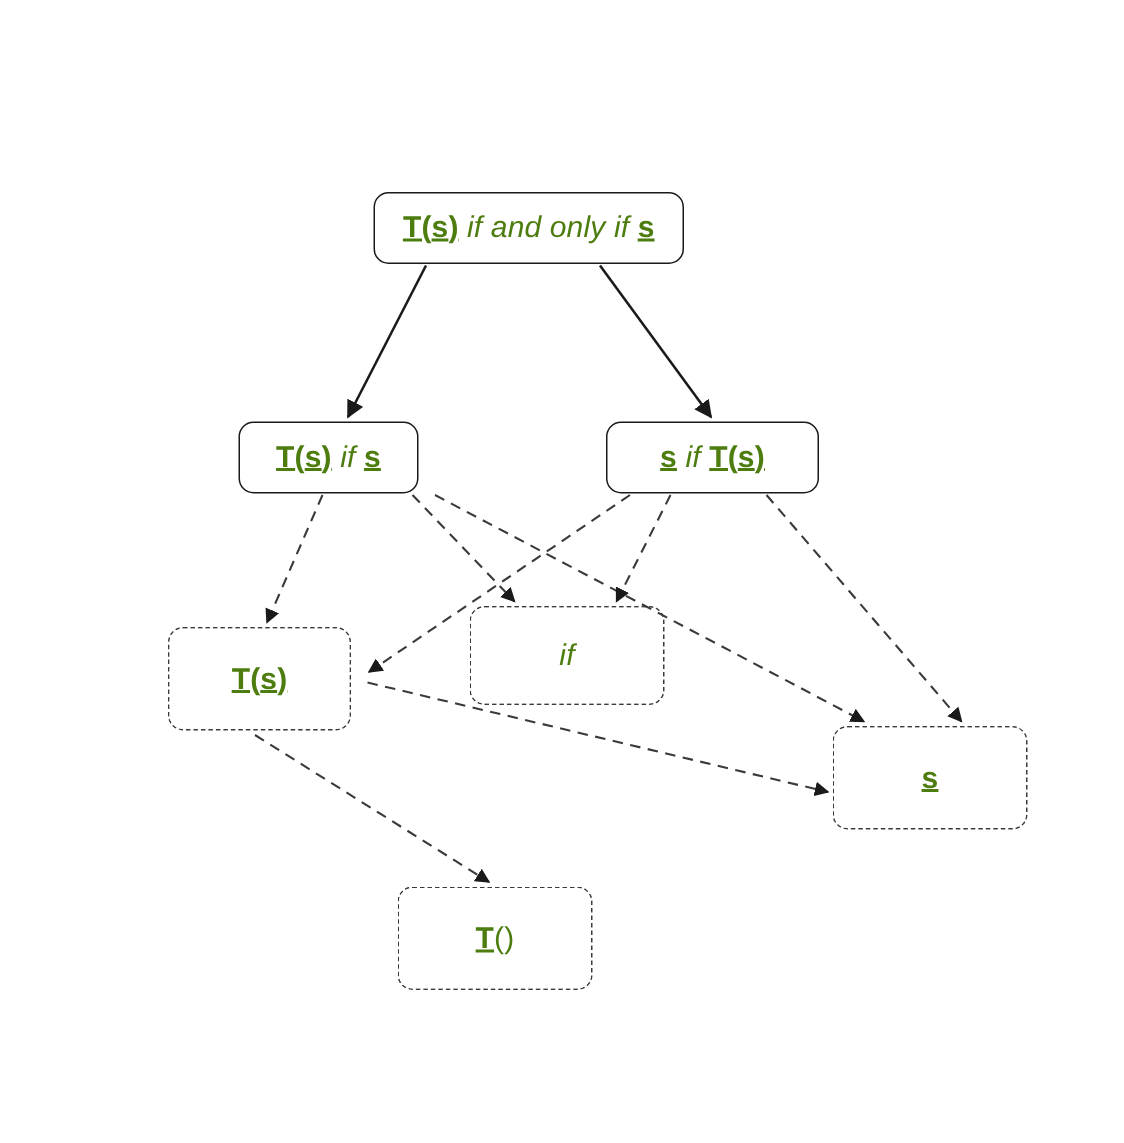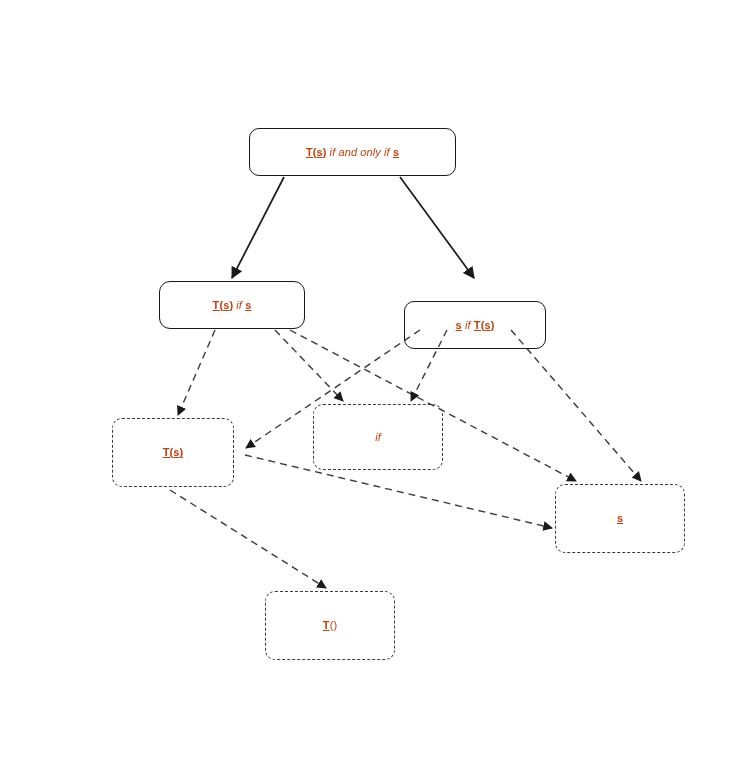--- a/index.html
+++ b/index.html
@@ -40,22 +40,22 @@
     background: transparent;
     text-align: center;
   }
   .node.solid {
     border: 1.6px solid #1a1a1a;
   }
   .node.dashed {
     border: 1.7px dashed #3a3a3a;
   }
   .node-label {
-    font-size: 11px;
-    color: #c2410c;
+    font-size: 20px;
+    color: #4d7c0f;
     line-height: 1.1;
     white-space: nowrap;
     letter-spacing: 0.1px;
   }
   .node-label .sym {
     font-weight: bold;
     text-decoration: underline;
     font-style: normal;
   }
   .node-label .kw {
@@ -92,24 +92,24 @@
         <line x1="511" y1="330" x2="641" y2="481" stroke="#3a3a3a" stroke-width="1.4" fill="none" stroke-dasharray="7,5" marker-end="url(#arrow-dashed)"></line>
         <line x1="245" y1="455" x2="552" y2="528" stroke="#3a3a3a" stroke-width="1.4" fill="none" stroke-dasharray="7,5" marker-end="url(#arrow-dashed)"></line>
         <line x1="170" y1="490" x2="326" y2="588" stroke="#3a3a3a" stroke-width="1.4" fill="none" stroke-dasharray="7,5" marker-end="url(#arrow-dashed)"></line>
       </g>
   </svg>
 
   <div id="nodes-group">
       <div class="node solid" style="left: 249px; top: 128px; width: 207px; height: 48px;">
         <div class="node-label"><span class="sym">T(</span><span class="sym">s</span><span class="sym">)</span><span class="kw"> if and only if </span><span class="sym">s</span></div>
       </div>
-      <div class="node solid" style="left: 159px; top: 281px; width: 146px; height: 48px; border-radius: 11px;">
+      <div class="node solid" style="left: 159px; top: 281px; width: 120px; height: 48px;">
         <div class="node-label"><span class="sym">T(</span><span class="sym">s</span><span class="sym">)</span><span class="kw"> if </span><span class="sym">s</span></div>
       </div>
-      <div class="node solid" style="left: 404px; top: 281px; width: 142px; height: 48px; margin-top: 20px;">
+      <div class="node solid" style="left: 404px; top: 281px; width: 142px; height: 48px;">
         <div class="node-label"><span class="sym">s</span><span class="kw"> if </span><span class="sym">T(</span><span class="sym">s</span><span class="sym">)</span></div>
       </div>
       <div class="node dashed" style="left: 112px; top: 418px; width: 122px; height: 69px;">
         <div class="node-label"><span class="sym">T(</span><span class="sym">s</span><span class="sym">)</span></div>
       </div>
       <div class="node dashed" style="left: 313px; top: 404px; width: 130px; height: 66px;">
         <div class="node-label"><span class="kw">if</span></div>
       </div>
       <div class="node dashed" style="left: 555px; top: 484px; width: 130px; height: 69px;">
         <div class="node-label"><span class="sym">s</span></div>

